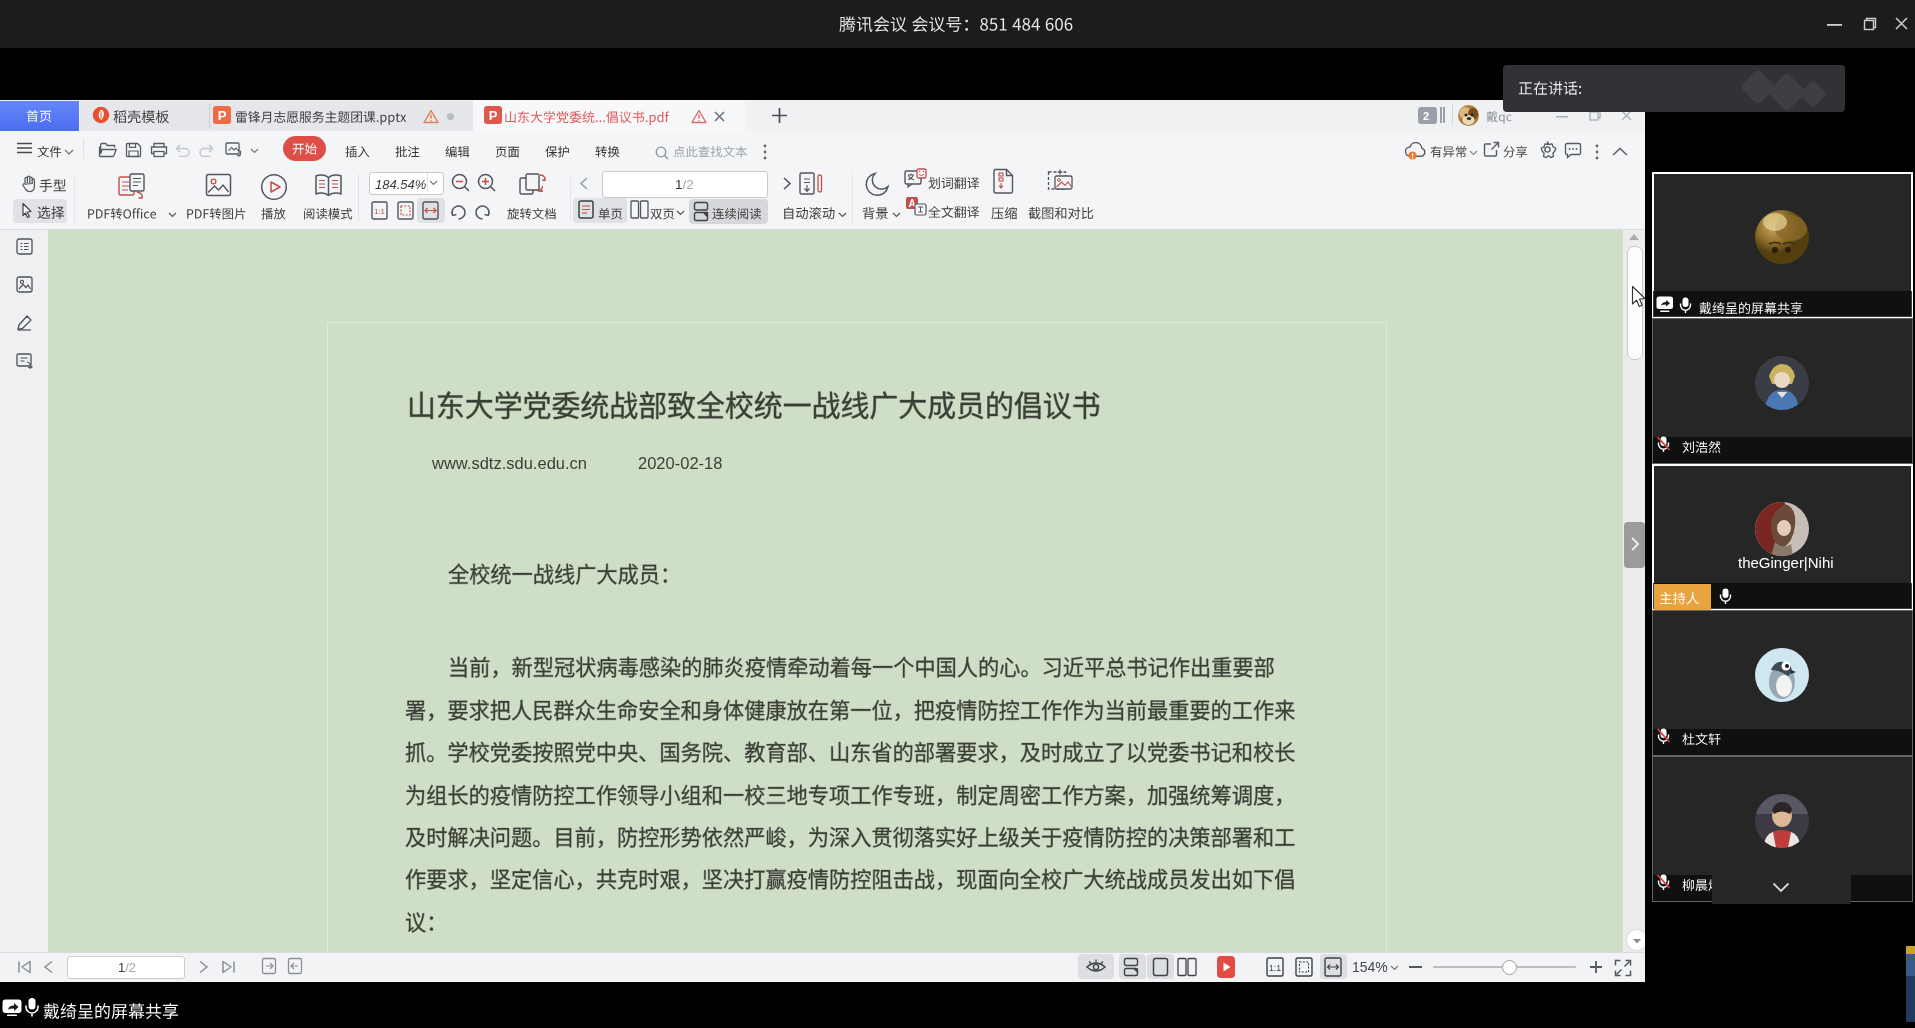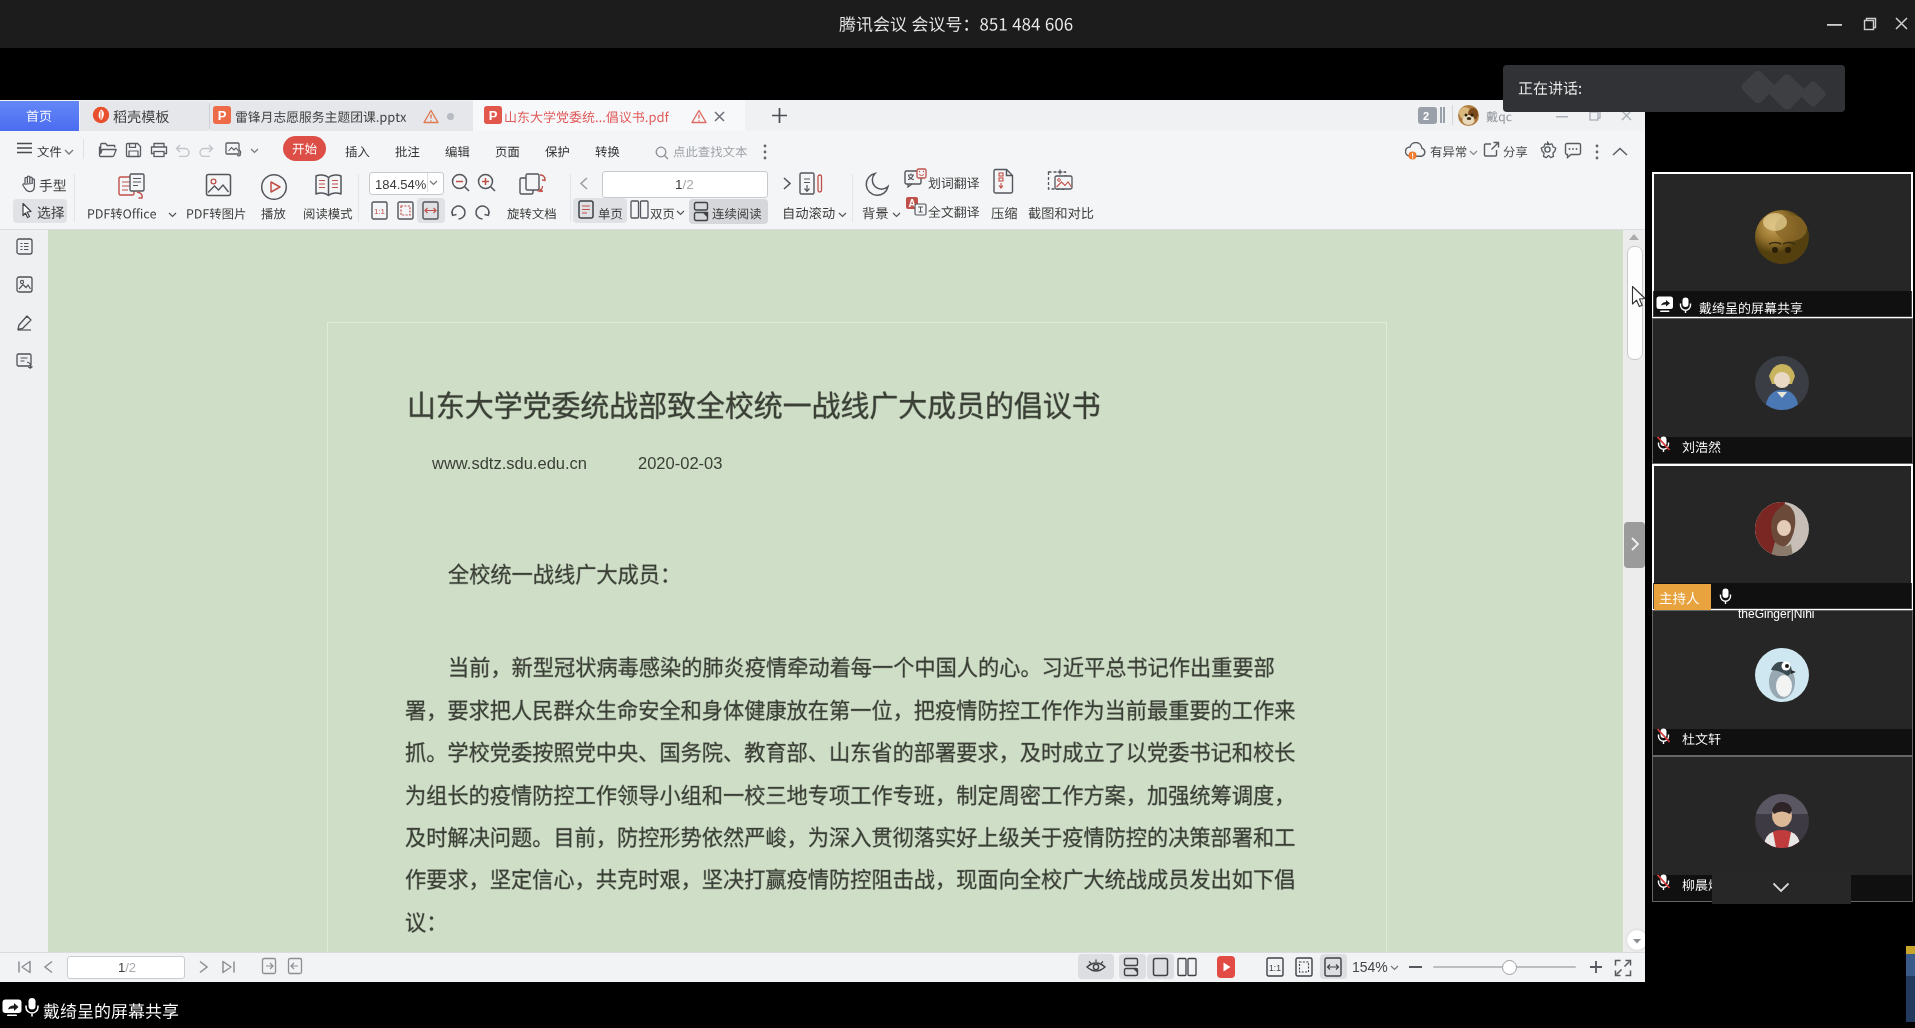--- a/index.html
+++ b/index.html
@@ -652,21 +652,21 @@
 <svg class="ab" style="left:299.0px;top:202.6px" width="58" height="23">
       <g transform="translate(4,15.4) scale(0.01240,-0.01240)" fill="#3d3d3d">
         <use href="#u9605" x="0"></use>
         <use href="#u8BFB" x="1000"></use>
         <use href="#u6A21" x="2000"></use>
         <use href="#u5F0F" x="3000"></use>
       </g>
     </svg>
 <div class="ab" style="left:358px;top:174px;width:1px;height:48px;background:#e2e4e7"></div>
 <div class="ab" style="left:369px;top:172px;width:73px;height:21px;background:#fff;border:1px solid #c7cacd;border-radius:3px"></div>
-<div class="ab" style="left:375px;top:178px;font-size:13px;color:#3a3a3a;line-height:1;">184.54%</div>
+<div class="ab" style="left:375px;top:178px;font-size:13px;color:#3a3a3a;line-height:1;font-style:italic;">184.54%</div>
 <svg class="ab" style="left:429px;top:180px;" width="10" height="6">
       <path d="M1 1 l3.5 3.5 L8 1" fill="none" stroke="#777" stroke-width="1.2"></path>
     </svg>
 <div class="ab" style="left:427px;top:173px;width:1px;height:19px;background:#dcdee1"></div>
 <svg class="ab" style="left:451px;top:173px;" width="20" height="20">
       <circle cx="8.5" cy="8.5" r="7" fill="none" stroke="#53565c" stroke-width="1.5"></circle>
       <path d="M13.7 13.7 l4.3 4.3" stroke="#53565c" stroke-width="1.6"></path>
       <path d="M5 8.5 h7" stroke="#c0504a" stroke-width="1.5"></path>
     </svg>
 <svg class="ab" style="left:477px;top:173px;" width="20" height="20">
@@ -888,21 +888,21 @@
         <use href="#u5927" x="17000"></use>
         <use href="#u6210" x="18000"></use>
         <use href="#u5458" x="19000"></use>
         <use href="#u7684" x="20000"></use>
         <use href="#u5021" x="21000"></use>
         <use href="#u8BAE" x="22000"></use>
         <use href="#u4E66" x="23000"></use>
       </g>
     </svg>
 <div class="ab" style="left:432px;top:455px;font-size:16.5px;color:#3b4037;line-height:1;">www.sdtz.sdu.edu.cn</div>
-<div class="ab" style="left:638px;top:455px;font-size:16.5px;color:#3b4037;line-height:1;">2020-02-03</div>
+<div class="ab" style="left:638px;top:455px;font-size:16.5px;color:#3b4037;line-height:1;">2020-02-18</div>
 <svg class="ab" style="left:444.0px;top:558.3px" width="241" height="35">
       <g transform="translate(4,24.7) scale(0.02120,-0.02247)" fill="#3b4037" stroke="#3b4037" stroke-width="14">
         <use href="#u5168" x="0"></use>
         <use href="#u6821" x="1000"></use>
         <use href="#u7EDF" x="2000"></use>
         <use href="#u4E00" x="3000"></use>
         <use href="#u6218" x="4000"></use>
         <use href="#u7EBF" x="5000"></use>
         <use href="#u5E7F" x="6000"></use>
         <use href="#u5927" x="7000"></use>
@@ -1437,21 +1437,21 @@
         <use href="#u4EBA" x="2000"></use>
       </g>
     </svg>
 <svg class="ab" style="left:1718px;top:588px;" width="16" height="17">
       <g transform="translate(0,0)">
         <rect x="4.5" y="0.5" width="6" height="9.5" rx="3" fill="#fff"></rect>
         <path d="M2.5 6.5 v1.7 a5 5 0 0 0 10 0 v-1.7" fill="none" stroke="#fff" stroke-width="1.4"></path>
         <path d="M7.5 13.5 v2.5" stroke="#fff" stroke-width="1.4"></path>
       </g>
     </svg>
-<div class="ab" style="left:1738px;top:608px;font-size:12px;color:#fff;line-height:1;">theGinger|Nihi</div>
+<div class="ab" style="left:1738px;top:555px;font-size:15px;color:#fff;line-height:1;">theGinger|Nihi</div>
 <svg class="ab" style="left:1656px;top:728px;" width="16" height="17">
       <g transform="translate(0,0)">
         <rect x="4.5" y="0.5" width="6" height="9.5" rx="3" fill="#fff"></rect>
         <path d="M2.5 6.5 v1.7 a5 5 0 0 0 10 0 v-1.7" fill="none" stroke="#fff" stroke-width="1.4"></path>
         <path d="M7.5 13.5 v2.5" stroke="#fff" stroke-width="1.4"></path>
         <path d="M1.5 1 L13.5 14" stroke="#d83b3b" stroke-width="1.8"></path>
       </g>
     </svg>
 <svg class="ab" style="left:1678.0px;top:728.0px" width="47" height="24">
       <g transform="translate(4,16.0) scale(0.01300,-0.01300)" fill="#fff">

